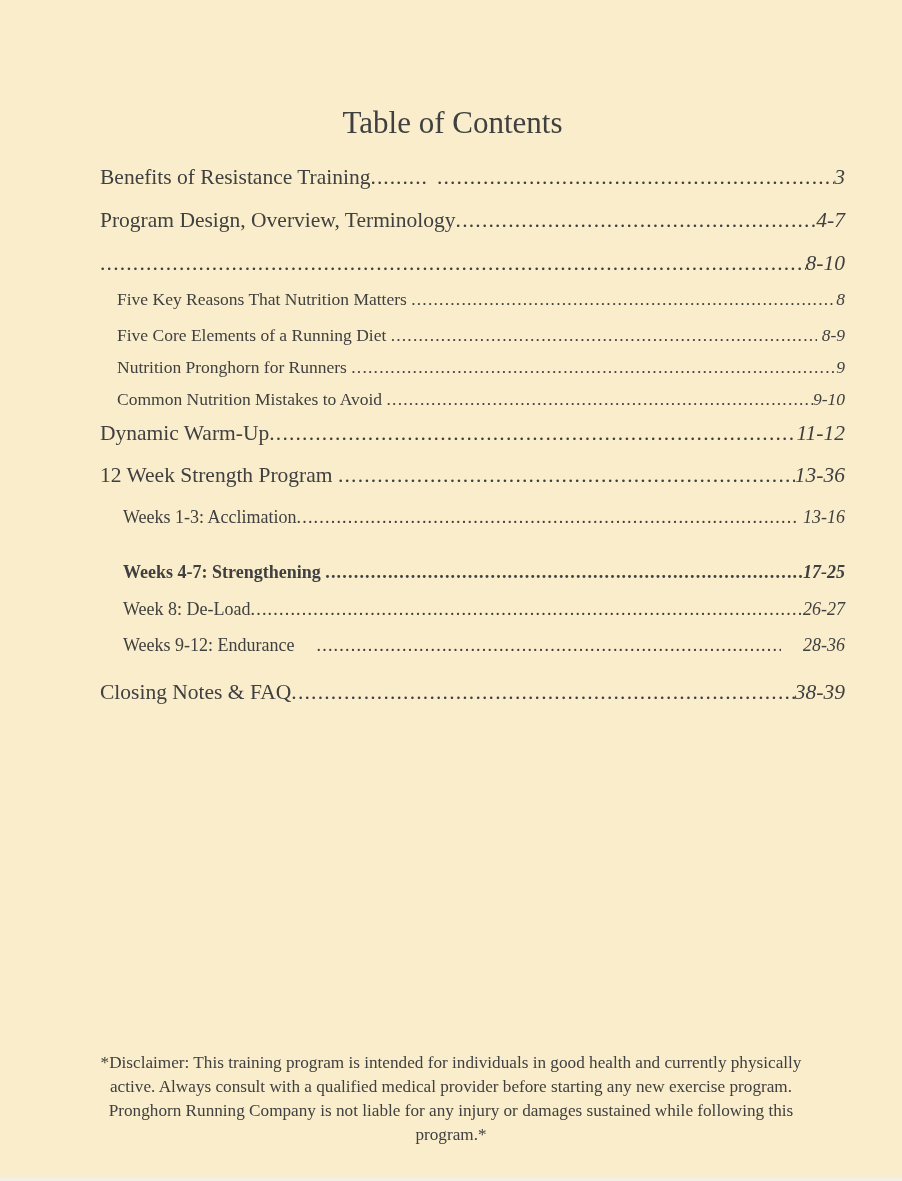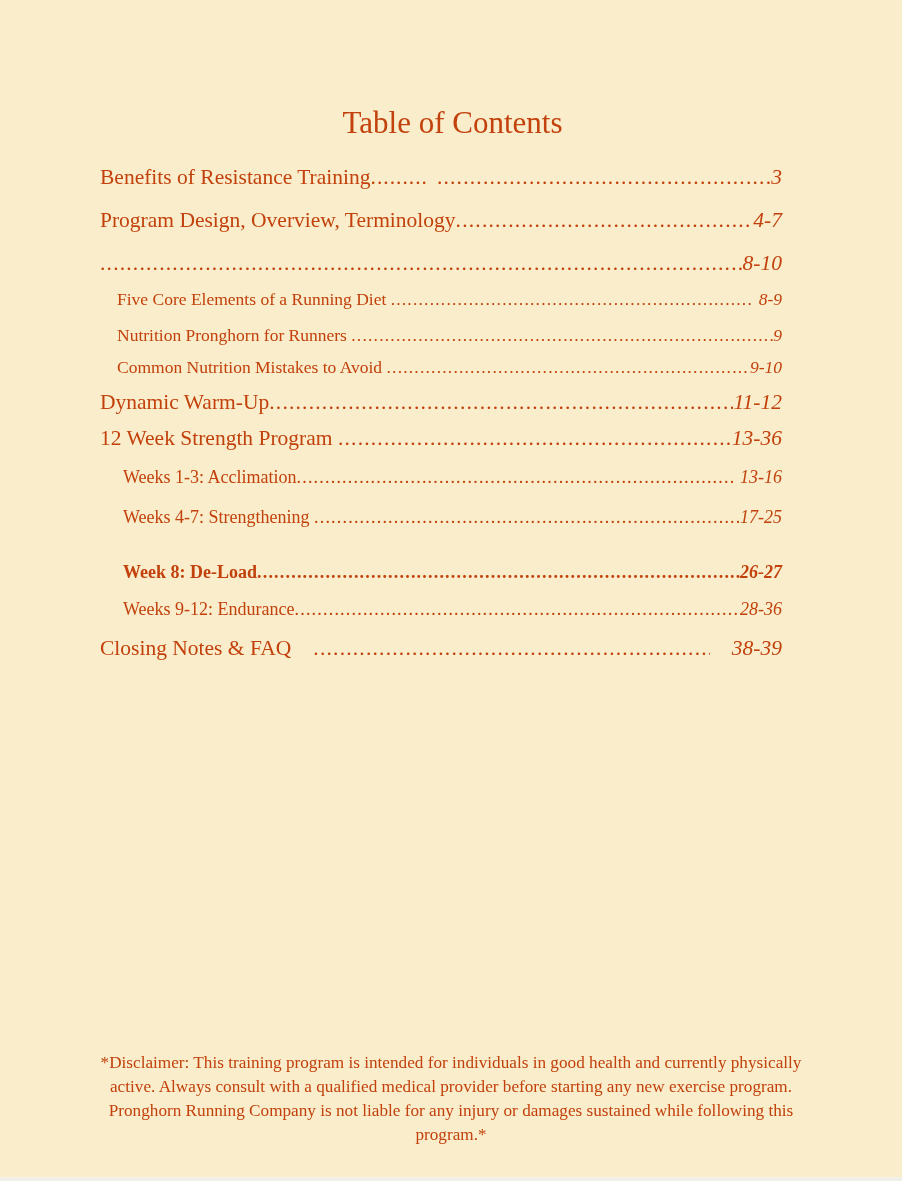--- a/index.html
+++ b/index.html
@@ -22,21 +22,21 @@
     margin-top: 103px;
     padding: 0 97px 0 100px;
     text-align: center;
     font-size: 31px;
     font-weight: 400;
     line-height: 40px;
   }
   .toc {
     margin-top: 20px;
     padding-left: 100px;
-    padding-right: 120px;
+    padding-right: 57px;
   }
   .toc-row {
     display: flex;
     align-items: baseline;
   }
   .toc-row.main { font-size: 21.5px; line-height: 28px; }
   .toc-row.sub  { font-size: 17.5px; line-height: 23px; padding-left: 17px; }
   .toc-row.sub2 { font-size: 18px;   line-height: 23px; padding-left: 23px; }
 
   .toc-row:nth-child(1)  { margin-top: 0; }
@@ -81,38 +81,43 @@
   .page-edge {
     position: absolute;
     left: 0; right: 0; bottom: 0;
     height: 4px;
     background: #f0efe8;
   }
 </style>
 </head>
 <body>
 
-<div class="page" style="background: rgb(249, 237, 203); color: #c2410c;">
+<div class="page" style="background: rgb(249, 237, 203); color: #404040;">
   <h1 class="title">Table of Contents</h1>
 
   <div class="toc">
       <div class="toc-row main">
         <span class="label">Benefits of Resistance Training</span>
         <span class="prefix">.........</span>
         <span class="dots"></span>
         <span class="pg">3</span>
       </div>
       <div class="toc-row main">
         <span class="label">Program Design, Overview, Terminology</span>
         <span class="dots"></span>
         <span class="pg">4-7</span>
       </div>
       <div class="toc-row main">
         <span class="dots"></span>
         <span class="pg">8-10</span>
+      </div>
+      <div class="toc-row sub">
+        <span class="label">Five Key Reasons That Nutrition Matters </span>
+        <span class="dots"></span>
+        <span class="pg">8</span>
       </div>
       <div class="toc-row sub">
         <span class="label">Five Core Elements of a Running Diet </span>
         <span class="dots"></span>
         <span class="pg"> 8-9</span>
       </div>
       <div class="toc-row sub">
         <span class="label">Nutrition Pronghorn for Runners </span>
         <span class="dots"></span>
         <span class="pg">9</span>

